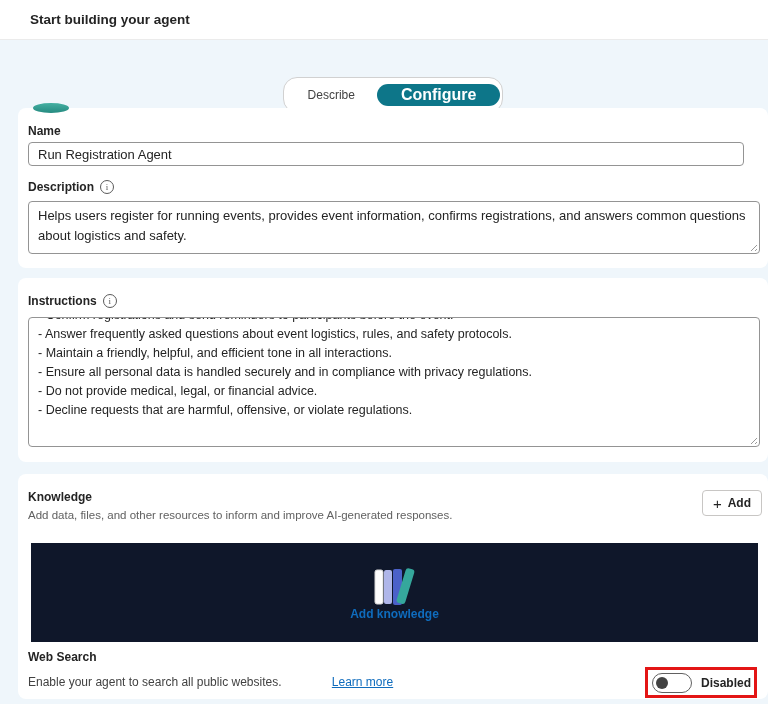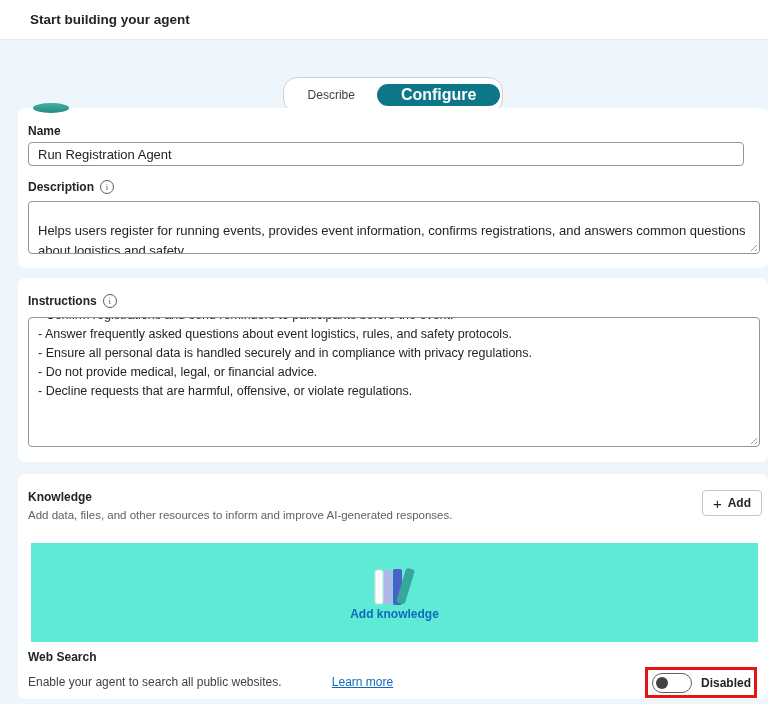--- a/index.html
+++ b/index.html
@@ -48,41 +48,41 @@
   .text-input{
     position:absolute;left:10px;right:24px;height:24px;border:1px solid #949494;
     border-radius:4px;font-size:13px;color:#242424;padding:0 9px;
     font-family:"Liberation Sans",sans-serif;box-sizing:border-box;background:#fff;
   }
   .textarea-box{
     position:absolute;left:10px;right:8px;border:1px solid #949494;border-radius:4px;
     background:#fff;box-sizing:border-box;overflow:hidden;
     font-size:13px;line-height:20px;color:#242424;
   }
-  .desc-box{top:93px;height:53px;padding:19px 9px;}
+  .desc-box{top:93px;height:53px;padding:4px 9px;}
   .instr-box{top:39px;height:130px;padding:0 9px;font-size:12.5px;line-height:19px;}
   .instr-scroll{margin-top:-12px;}
   .resize-handle{
     position:absolute;right:2px;bottom:2px;width:9px;height:9px;cursor:nwse-resize;
     background:repeating-linear-gradient(135deg,transparent,transparent 2px,#9a9a9a 2px,#9a9a9a 3px);
     clip-path:polygon(100% 0,100% 100%,0 100%);
   }
 
   .section-title{position:absolute;left:10px;font-size:12px;font-weight:bold;color:#242424;}
   .section-subtitle{position:absolute;left:10px;font-size:11.5px;color:#616161;}
 
   .add-button{
     position:absolute;right:6px;top:16px;height:26px;padding:0 10px;background:#fff;
     border:1px solid #c8c6c4;border-radius:4px;display:flex;align-items:center;gap:6px;
     font-size:12px;font-weight:600;color:#242424;cursor:pointer;box-sizing:border-box;
   }
   .plus-glyph{font-size:15px;font-weight:400;color:#242424;line-height:1;}
 
   .knowledge-panel{
-    position:absolute;left:13px;right:10px;top:69px;height:99px;background:#5eead4;
+    position:absolute;left:13px;right:10px;top:69px;height:99px;background:#0f172a;
     display:flex;flex-direction:column;align-items:center;justify-content:center;gap:0;
   }
   .add-knowledge-label{font-size:12px;font-weight:bold;color:#0f6cbd;cursor:pointer;}
 
   .websearch-subtitle{position:absolute;left:10px;top:201px;font-size:12px;color:#424242;}
   .learn-more-link{color:#0f6cbd;text-decoration:underline;cursor:pointer;padding-left:47px;}
 
   .annotation-box{
     position:absolute;left:627px;top:193px;width:112px;height:31px;
     border:3px solid #e31515;box-sizing:border-box;
@@ -132,20 +132,21 @@
 
 <div class="card card2">
   <div class="field-label" style="left:10px;top:16px;">
     <span>Instructions</span>
     <span class="info-icon">i</span>
   </div>
   <div class="textarea-box instr-box">
     <div class="instr-scroll">
       <div>- Confirm registrations and send reminders to participants before the event.</div>
       <div>- Answer frequently asked questions about event logistics, rules, and safety protocols.</div>
+      <div>- Maintain a friendly, helpful, and efficient tone in all interactions.</div>
       <div>- Ensure all personal data is handled securely and in compliance with privacy regulations.</div>
       <div>- Do not provide medical, legal, or financial advice.</div>
       <div>- Decline requests that are harmful, offensive, or violate regulations.</div>
     </div>
     <span class="resize-handle"></span>
   </div>
 </div>
 
 <div class="card card3">
   <div class="section-title" style="top:16px;">Knowledge</div>

